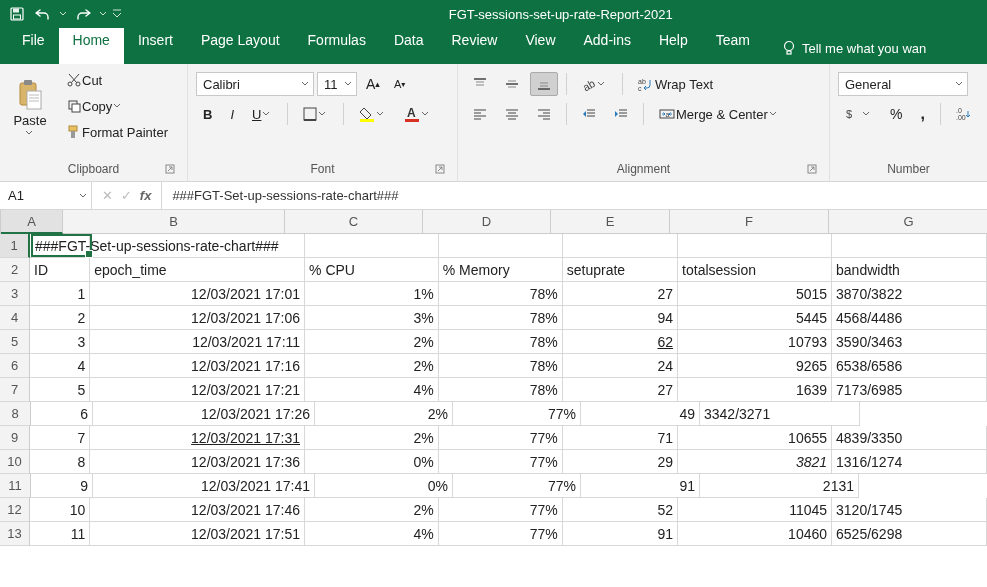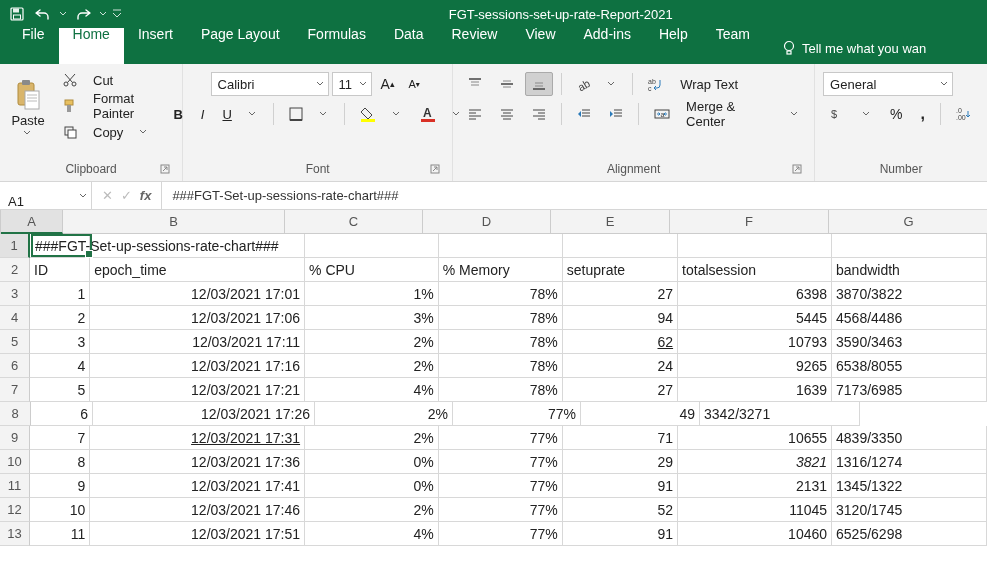--- a/index.html
+++ b/index.html
@@ -3,38 +3,38 @@
 <meta charset="utf-8">
 <style>
   * { box-sizing: border-box; }
   html, body { margin: 0; padding: 0; font-family: "Segoe UI", Tahoma, sans-serif; font-size: 13px; color: #222; background: #fff; width: 987px; height: 587px; overflow: hidden; }
   .titlebar { background: #0e7141; height: 28px; display: flex; align-items: center; color: #fff; position: relative; }
   .qat { display: flex; align-items: center; gap: 4px; padding: 0 6px; }
   .qat .qbtn { width: 22px; height: 22px; display: flex; align-items: center; justify-content: center; border-radius: 2px; }
   .qat .sep-caret { width: 10px; display: flex; align-items: center; justify-content: center; opacity: .8; }
   .doc-title { position: absolute; left: 50%; transform: translateX(-20%); font-size: 13px; white-space: nowrap; }
   .tabs { background: #0e7141; height: 36px; display: flex; align-items: flex-end; padding-left: 8px; color: #fff; font-size: 14px; }
-  .tab { padding: 8px 14px 22px; cursor: pointer; }
+  .tab { padding: 8px 14px 16px; cursor: pointer; }
   .tab.active { background: #fff; color: #0e7141; font-weight: 400; }
   .tellme { display: flex; align-items: center; gap: 6px; margin-left: 8px; padding: 8px 10px; font-size: 13px; }
   .ribbon { background: #f3f3f3; border-bottom: 1px solid #d6d6d6; height: 118px; display: flex; }
   .group { border-right: 1px solid #e1e1e1; padding: 4px 8px 2px 8px; display: flex; flex-direction: column; justify-content: space-between; }
   .group-title { text-align: center; font-size: 12px; color: #555; padding: 3px 0; position: relative; }
   .group-title .launcher { position: absolute; right: 2px; bottom: 3px; width: 12px; height: 12px; }
   .row { display: flex; align-items: center; gap: 4px; }
-  .btn { height: 24px; display: flex; align-items: center; gap: 16px; padding: 0 6px; border: 1px solid transparent; border-radius: 2px; background: transparent; cursor: pointer; }
+  .btn { height: 24px; display: flex; align-items: center; gap: 1px; padding: 0 6px; border: 1px solid transparent; border-radius: 2px; background: transparent; cursor: pointer; }
   .bigbtn { display: flex; flex-direction: column; align-items: center; justify-content: center; width: 44px; gap: 2px; cursor: pointer; }
   .dd { width: 10px; text-align: center; color: #666; }
   .fontname { width: 118px; height: 24px; border: 1px solid #c8c8c8; background: #fff; padding: 0 18px 0 6px; position: relative; display: flex; align-items: center; font-size: 13px; }
   .fontsize { width: 40px; height: 24px; border: 1px solid #c8c8c8; background: #fff; padding: 0 14px 0 6px; margin-left: -1px; display: flex; align-items: center; position: relative; }
   .caret { position: absolute; right: 4px; top: 50%; transform: translateY(-50%); }
   .sep-v { width: 1px; height: 22px; background: #d0d0d0; margin: 0 4px; }
   .icon { display: inline-flex; align-items: center; justify-content: center; }
   .fmla-row { height: 28px; border-bottom: 1px solid #d6d6d6; display: flex; align-items: stretch; background: #fff; }
-  .namebox { width: 92px; border-right: 1px solid #d6d6d6; display: flex; align-items: flex-end; padding: 0 18px 0 8px; position: relative; background: #fff; }
+  .namebox { width: 92px; border-right: 1px solid #d6d6d6; display: flex; align-items: center; padding: 0 18px 0 8px; position: relative; background: #fff; }
   .fmla-btns { display: flex; align-items: center; gap: 8px; padding: 0 10px; color: #bbb; border-right: 1px solid #d6d6d6; }
   .fx { font-style: italic; color: #666; font-weight: 600; }
   .fmla-input { flex: 1; display: flex; align-items: center; padding: 0 10px; color: #333; }
   .selectall { width: 31px; height: 24px; background: #f3f3f3; border-right: 1px solid #ccc; border-bottom: 1px solid #ccc; position: relative; }
   .selectall::after { content: ""; position: absolute; right: 2px; bottom: 2px; border: 6px solid transparent; border-right-color: #b0b0b0; border-bottom-color: #b0b0b0; }
   .colhdrs { display: flex; height: 24px; }
   .colhdr { background: #f3f3f3; border-right: 1px solid #ccc; border-bottom: 1px solid #ccc; text-align: center; font-size: 13px; color: #555; display: flex; align-items: center; justify-content: center; }
   .colhdr.selected { background: #e2e2e2; border-bottom: 2px solid #217346; }
   .rowhdr { width: 31px; background: #f3f3f3; border-right: 1px solid #ccc; border-bottom: 1px solid #d8d8d8; text-align: center; font-size: 13px; color: #555; display: flex; align-items: center; justify-content: center; }
   .rowhdr.selected { background: #e2e2e2; border-right: 2px solid #217346; }
@@ -149,55 +149,55 @@
                 <circle cx="11" cy="11" r="2" fill="none" stroke="#444"></circle>
                 <line x1="4.5" y1="9.5" x2="12" y2="1" stroke="#444"></line>
                 <line x1="9.5" y1="9.5" x2="2" y2="1" stroke="#444"></line>
               </svg>
             </span>
           <span>Cut</span>
         </div>
         <div class="btn">
           <span class="icon">
               <svg width="14" height="14" viewBox="0 0 14 14">
+                <rect x="2" y="2" width="8" height="8" fill="none" stroke="#444"></rect>
+                <rect x="5" y="5" width="8" height="8" fill="#fff" stroke="#444"></rect>
+              </svg>
+            </span>
+          <span>Copy</span>
+          <span class="dd">
+              <svg width="8" height="6">
+                <path d="M1 1 L4 4 L7 1" stroke="#666" fill="none"></path>
+              </svg>
+            </span>
+        </div>
+        <div class="btn">
+          <span class="icon">
+              <svg width="14" height="14" viewBox="0 0 14 14">
                 <rect x="2" y="1" width="8" height="5" fill="#e8c060" stroke="#b08b3c"></rect>
                 <rect x="4" y="6" width="4" height="7" fill="#999"></rect>
               </svg>
             </span>
           <span>Format Painter</span>
-        </div>
-        <div class="btn">
-          <span class="icon">
-              <svg width="14" height="14" viewBox="0 0 14 14">
-                <rect x="2" y="2" width="8" height="8" fill="none" stroke="#444"></rect>
-                <rect x="5" y="5" width="8" height="8" fill="#fff" stroke="#444"></rect>
-              </svg>
-            </span>
-          <span>Copy</span>
-          <span class="dd">
-              <svg width="8" height="6">
-                <path d="M1 1 L4 4 L7 1" stroke="#666" fill="none"></path>
-              </svg>
-            </span>
         </div>
       </div>
     </div>
     <div class="group-title">
       <span>Clipboard</span>
       <span class="launcher">
           <svg width="10" height="10">
             <rect x="1" y="1" width="8" height="8" fill="none" stroke="#888"></rect>
             <path d="M3 7 L7 3 M7 3 H4 M7 3 V6" stroke="#888" fill="none"></path>
           </svg>
         </span>
     </div>
   </div>
 
   <div class="group" style="width:270px">
-    <div style="display:flex;flex-direction:column;gap:6px;height:82px;padding-top:4px;align-items:center;">
+    <div style="display:flex;flex-direction:column;gap:6px;height:82px;padding-top:4px;">
       <div class="row">
         <div class="fontname">
           <span>Calibri</span>
           <span class="caret">
               <svg width="8" height="6">
                 <path d="M1 1 L4 4 L7 1" stroke="#666" fill="none"></path>
               </svg>
             </span>
         </div>
         <div class="fontsize">
@@ -523,21 +523,21 @@
         <div class="cell" style="width: 159px;">totalsession</div>
         <div class="cell" style="width: 160px;">bandwidth</div>
       </div>
       <div class="gridrow">
         <div class="rowhdr" style="height: 24px;">3</div>
         <div class="cell r" style="width: 62px;">1</div>
         <div class="cell r" style="width: 222px;">12/03/2021 17:01</div>
         <div class="cell r" style="width: 138px;">1%</div>
         <div class="cell r" style="width: 128px;">78%</div>
         <div class="cell r" style="width: 119px;">27</div>
-        <div class="cell r" style="width: 159px;">6398</div>
+        <div class="cell r" style="width: 159px;">5015</div>
         <div class="cell" style="width: 160px;">3870/3822</div>
       </div>
       <div class="gridrow">
         <div class="rowhdr" style="height: 24px;">4</div>
         <div class="cell r" style="width: 62px;">2</div>
         <div class="cell r" style="width: 222px;">12/03/2021 17:06</div>
         <div class="cell r" style="width: 138px;">3%</div>
         <div class="cell r" style="width: 128px;">78%</div>
         <div class="cell r" style="width: 119px;">94</div>
         <div class="cell r" style="width: 159px;">5445</div>
@@ -554,21 +554,21 @@
         <div class="cell" style="width: 160px;">3590/3463</div>
       </div>
       <div class="gridrow">
         <div class="rowhdr" style="height: 24px;">6</div>
         <div class="cell r" style="width: 62px;">4</div>
         <div class="cell r" style="width: 222px;">12/03/2021 17:16</div>
         <div class="cell r" style="width: 138px;">2%</div>
         <div class="cell r" style="width: 128px;">78%</div>
         <div class="cell r" style="width: 119px;">24</div>
         <div class="cell r" style="width: 159px;">9265</div>
-        <div class="cell" style="width: 160px;">6538/8055</div>
+        <div class="cell" style="width: 160px;">6538/6586</div>
       </div>
       <div class="gridrow">
         <div class="rowhdr" style="height: 24px;">7</div>
         <div class="cell r" style="width: 62px;">5</div>
         <div class="cell r" style="width: 222px;">12/03/2021 17:21</div>
         <div class="cell r" style="width: 138px;">4%</div>
         <div class="cell r" style="width: 128px;">78%</div>
         <div class="cell r" style="width: 119px;">27</div>
         <div class="cell r" style="width: 159px;">1639</div>
         <div class="cell" style="width: 160px;">7173/6985</div>
@@ -603,21 +603,20 @@
         <div class="cell" style="width: 160px;">1316/1274</div>
       </div>
       <div class="gridrow">
         <div class="rowhdr" style="height: 24px;">11</div>
         <div class="cell r" style="width: 62px;">9</div>
         <div class="cell r" style="width: 222px;">12/03/2021 17:41</div>
         <div class="cell r" style="width: 138px;">0%</div>
         <div class="cell r" style="width: 128px;">77%</div>
         <div class="cell r" style="width: 119px;">91</div>
         <div class="cell r" style="width: 159px;">2131</div>
-        <div class="cell" style="width: 160px;">1345/1322</div>
       </div>
       <div class="gridrow">
         <div class="rowhdr" style="height: 24px;">12</div>
         <div class="cell r" style="width: 62px;">10</div>
         <div class="cell r" style="width: 222px;">12/03/2021 17:46</div>
         <div class="cell r" style="width: 138px;">2%</div>
         <div class="cell r" style="width: 128px;">77%</div>
         <div class="cell r" style="width: 119px;">52</div>
         <div class="cell r" style="width: 159px;">11045</div>
         <div class="cell" style="width: 160px;">3120/1745</div>

